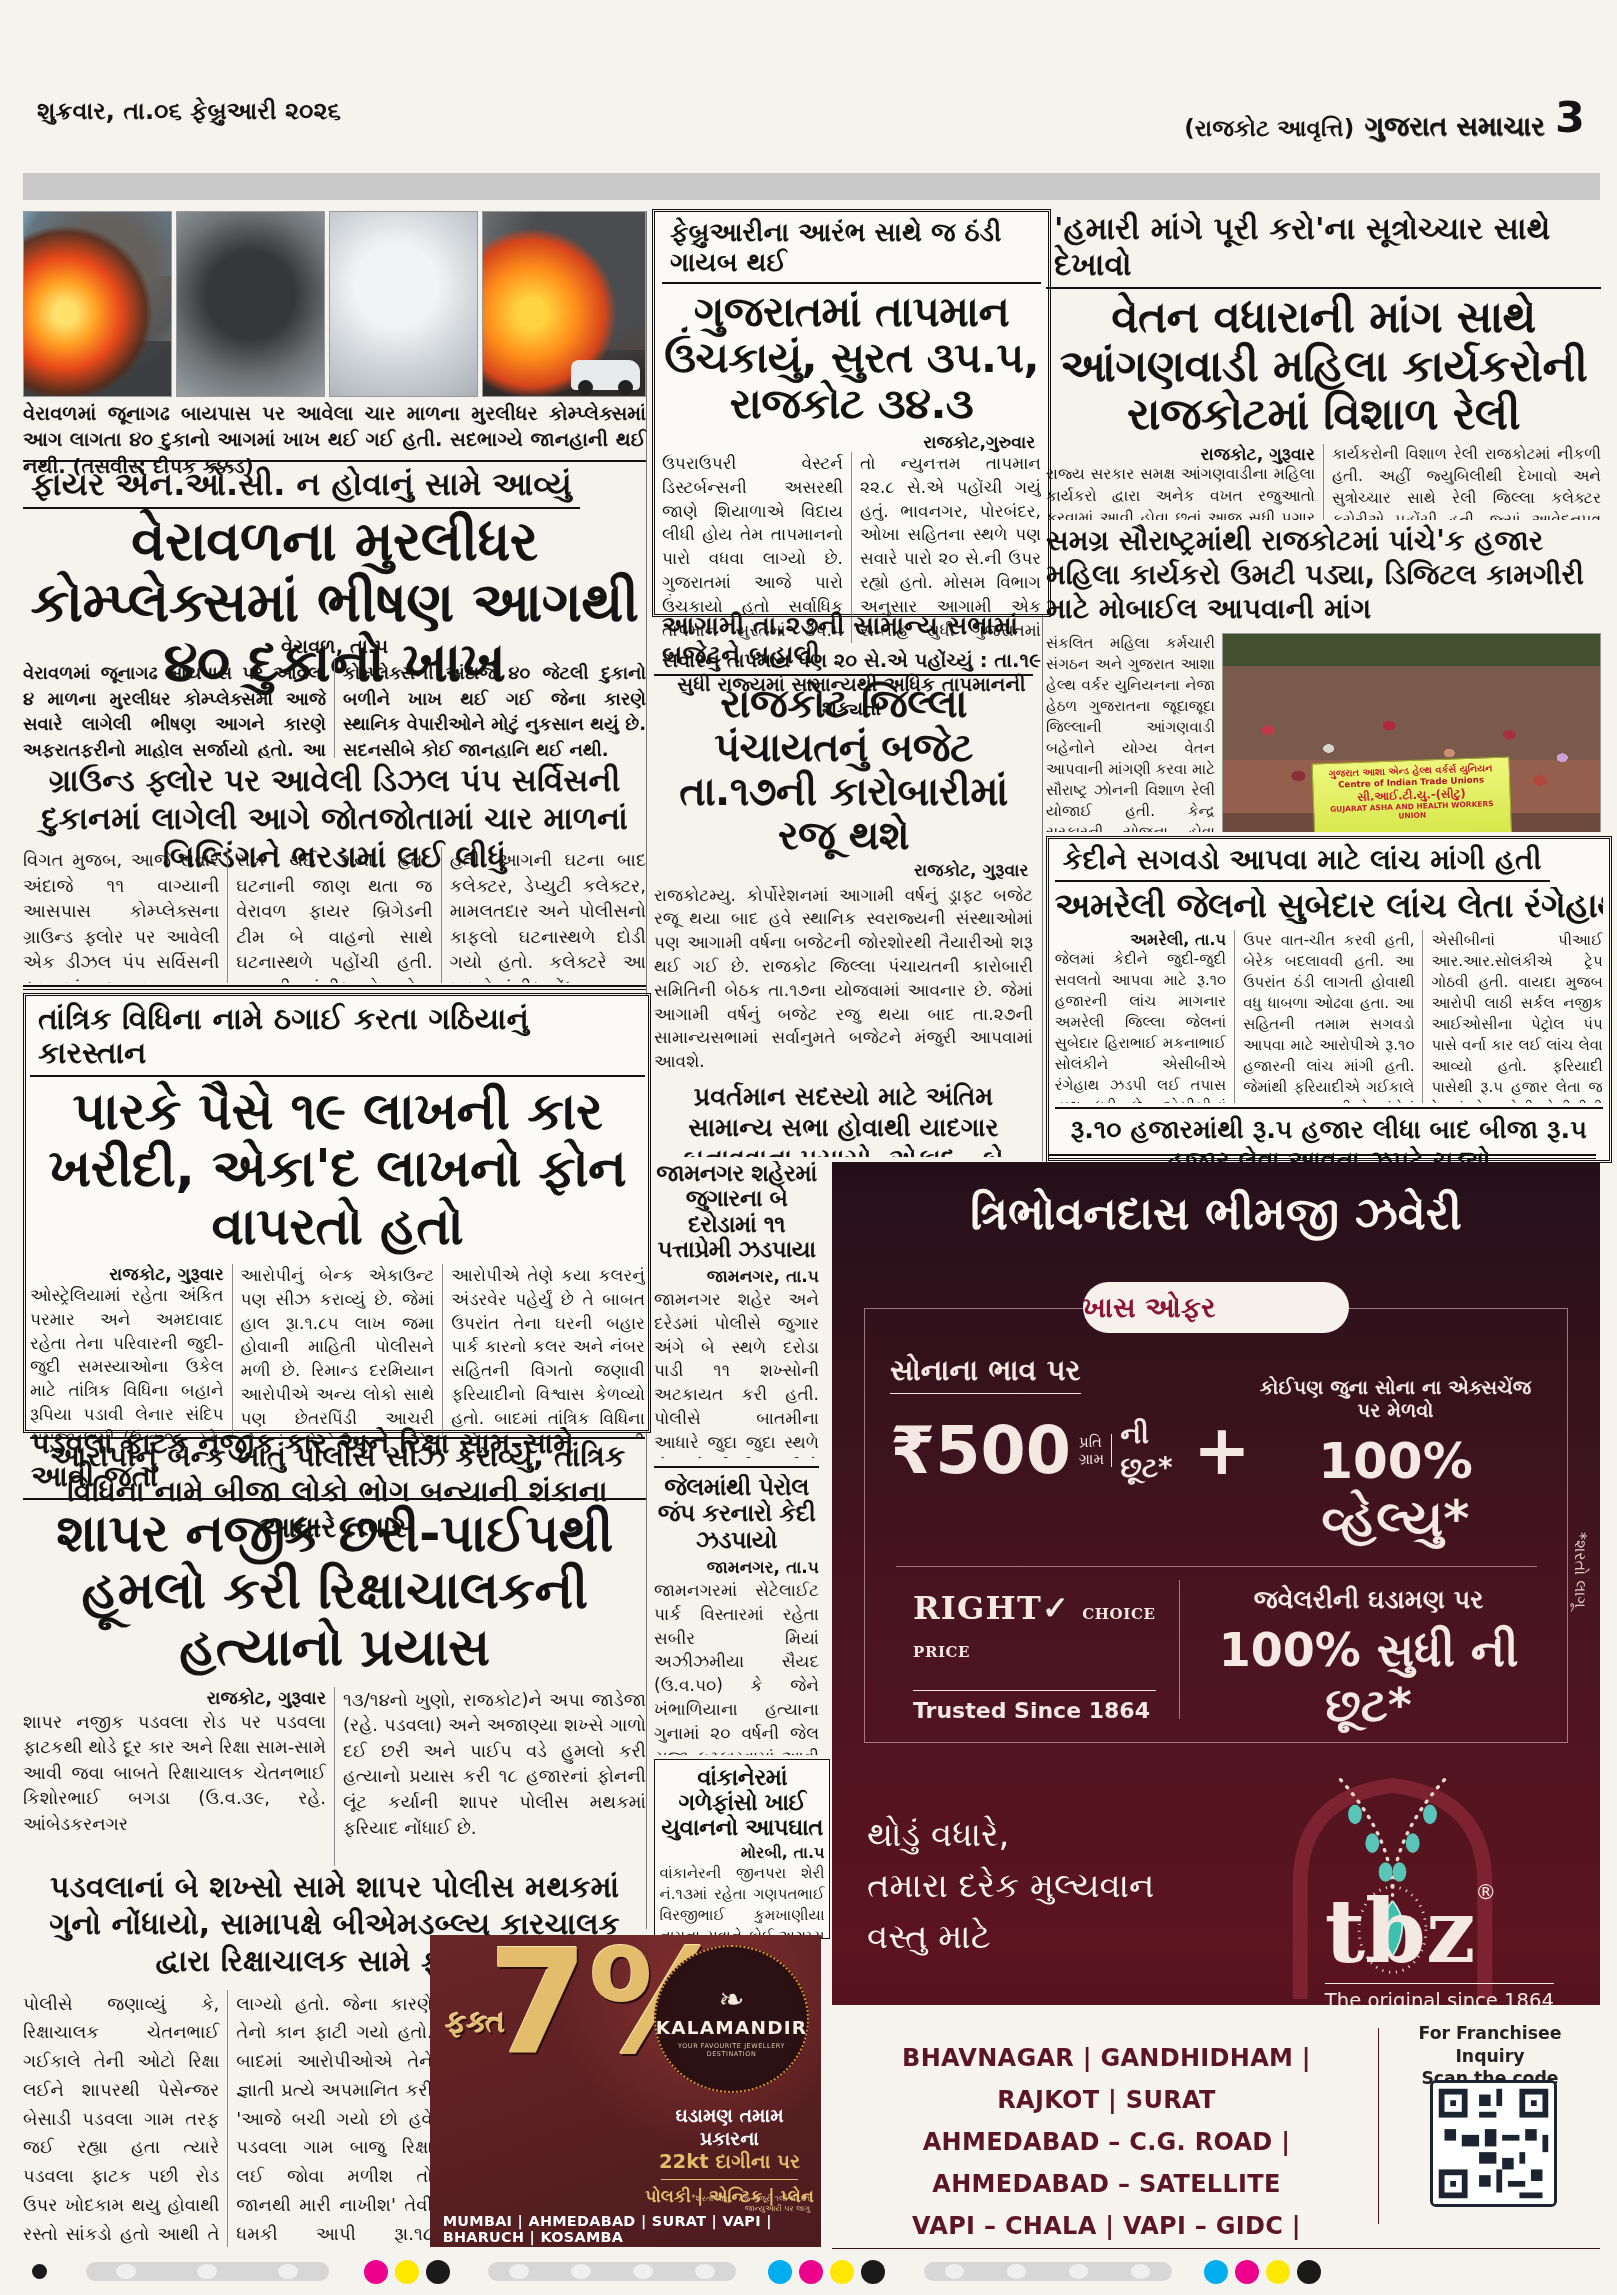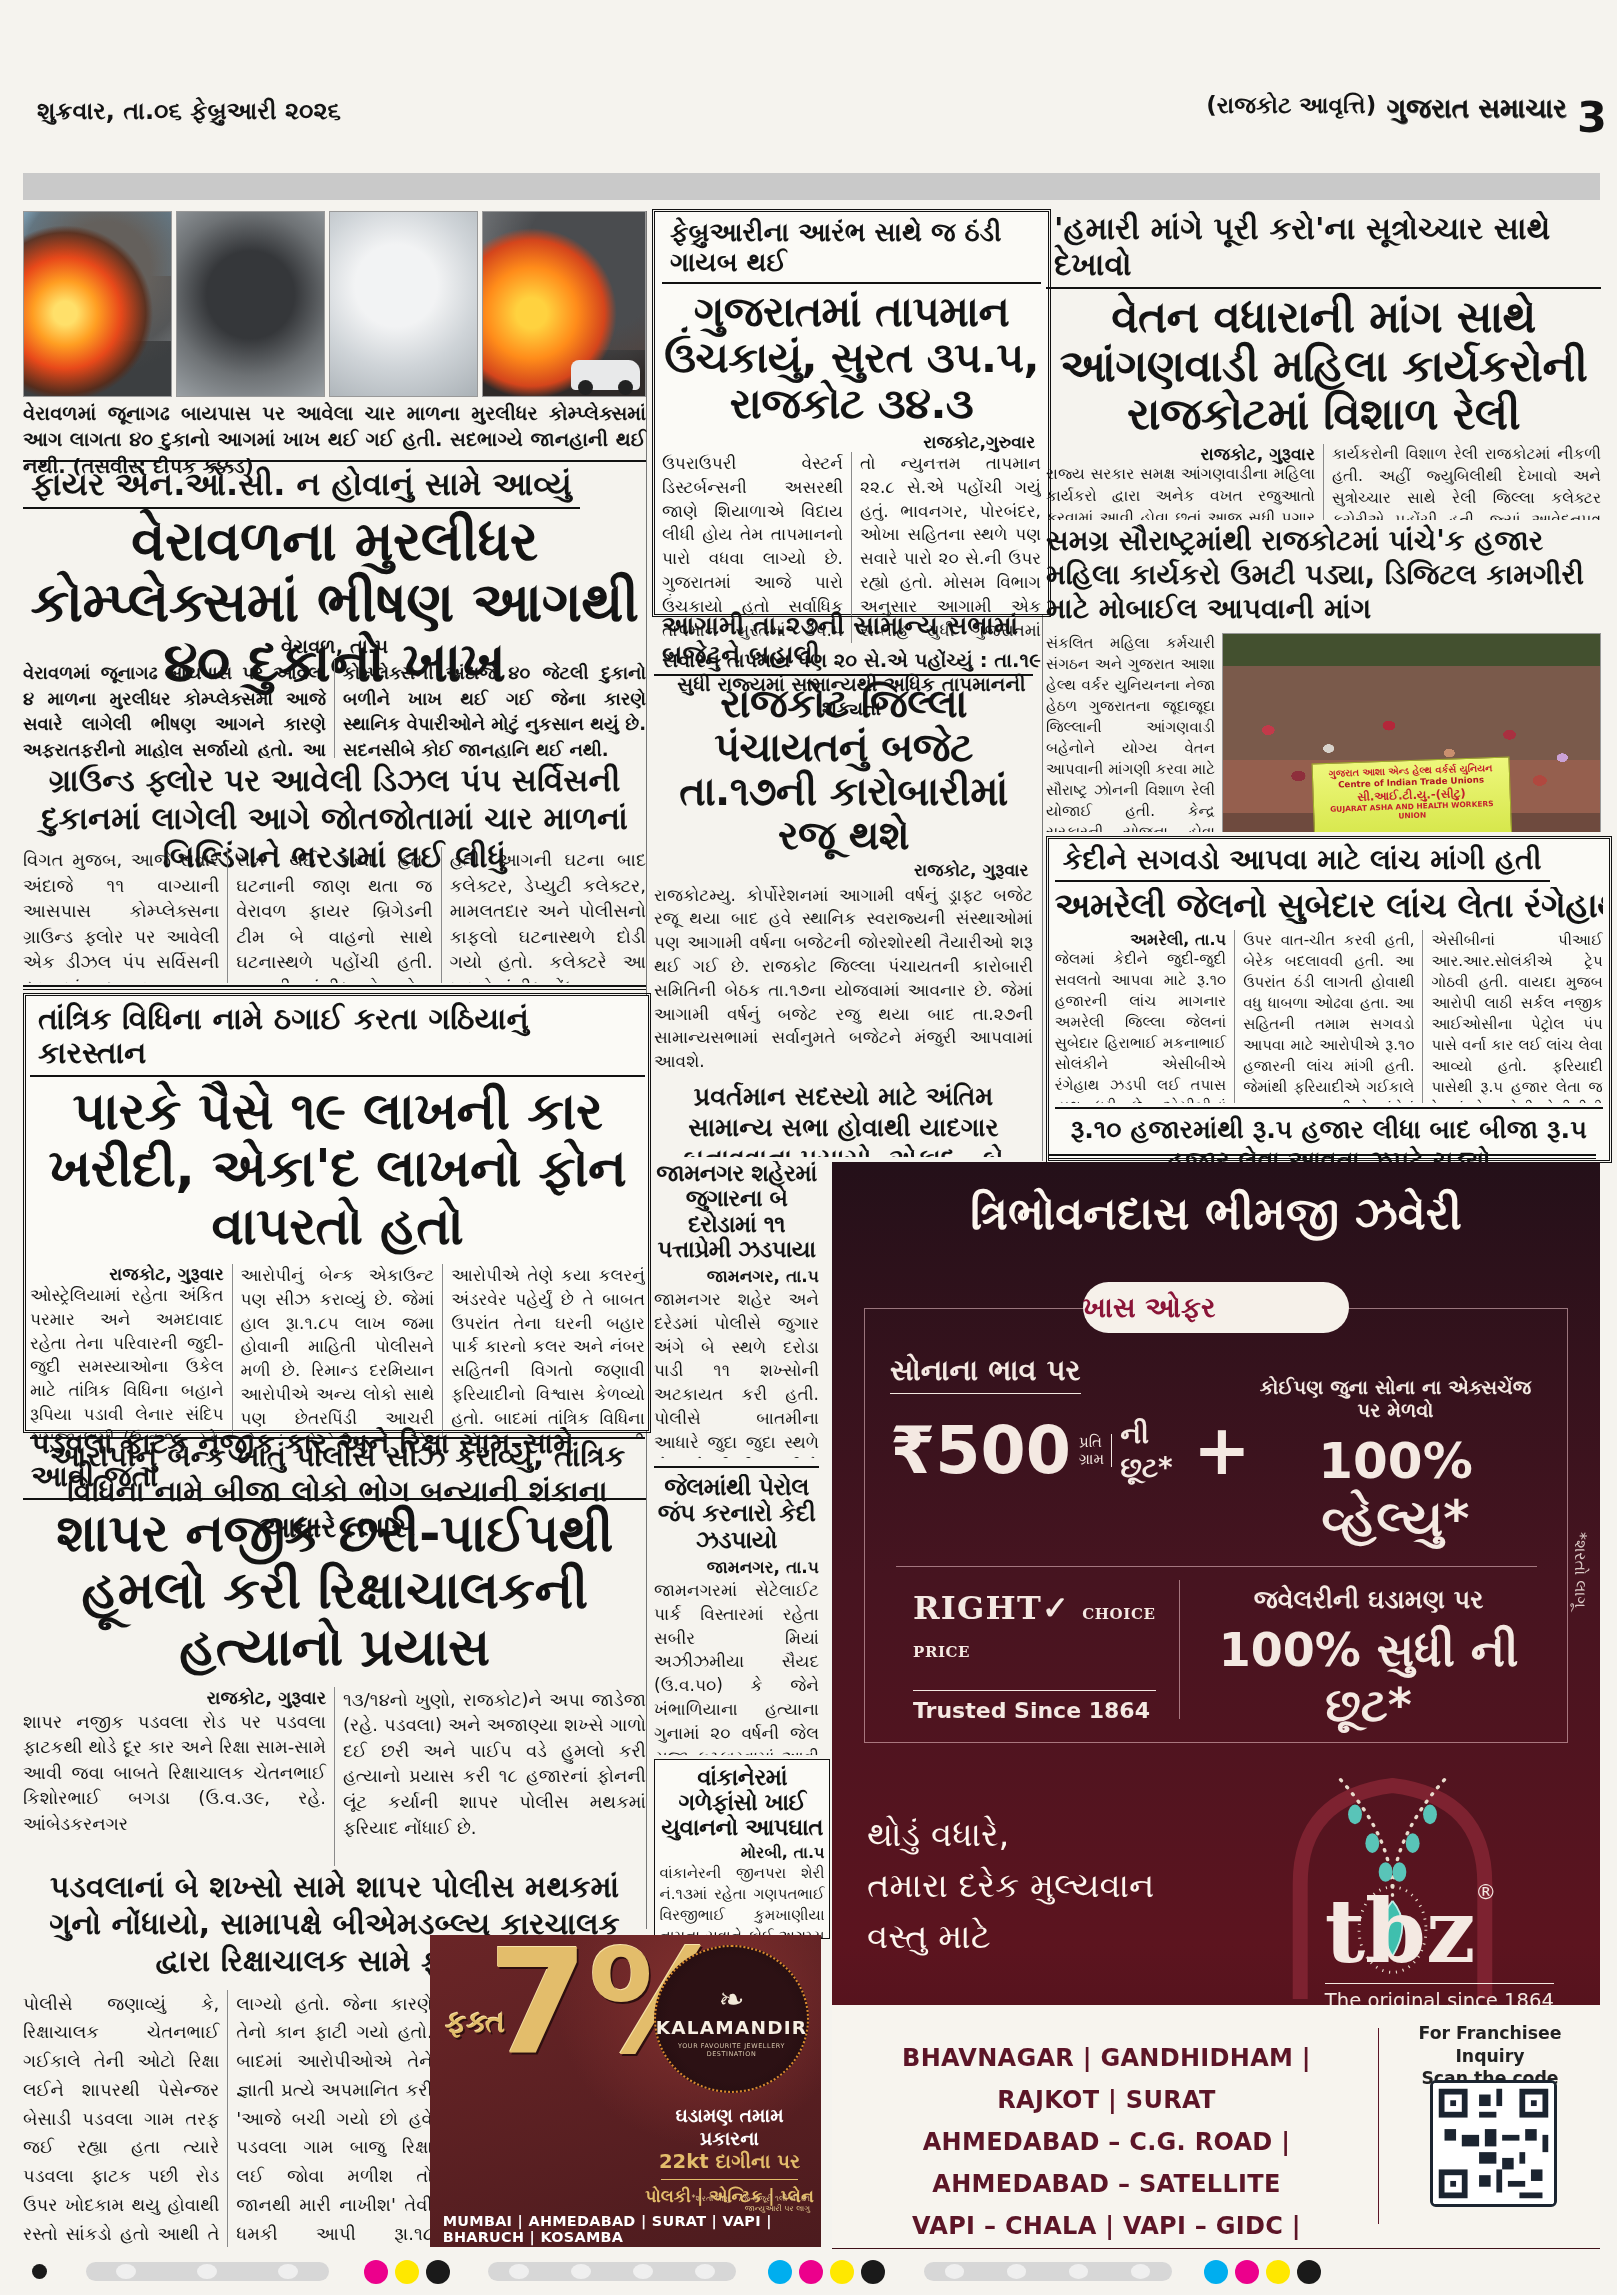--- a/index.html
+++ b/index.html
@@ -84,21 +84,21 @@
   
   .regbar{height:19.6px;border-radius:9.8px;background:#d7d7d7;display:flex;align-items:center;justify-content:space-around}
   .regbar i{width:19.6px;height:15px;border-radius:50%;background:#efefef;display:block}
   .dot{width:24px;height:24px;border-radius:50%;display:inline-block;margin:0 3.5px}
   .qr{image-rendering:pixelated}
 </style>
 </head>
 <body>
 
 <div class="abs b" style="left:37px;top:97px;font-size:24px">શુક્રવાર, તા.૦૬ ફેબ્રુઆરી ૨૦૨૬</div>
-<div class="abs" style="right:10px;top:92px;display:flex;align-items:flex-start;gap:10.4px">
+<div class="abs" style="right:32px;top:92px;display:flex;align-items:flex-end;gap:10.4px">
   <span class="b" style="font-size:23px">(રાજકોટ આવૃત્તિ)</span>
   <span class="b" style="font-size:26.6px;text-shadow:0.6px 0.6px 0 #555">ગુજરાત સમાચાર</span>
   <span class="b" style="font-size:43px">3</span>
 </div>
 <div class="abs" style="left:23px;top:173px;width:1577px;height:26.6px;background:var(--band)"></div>
 
 <div class="vline" style="left:646px;top:211px;height:1718px"></div>
 <div class="vline" style="left:1042px;top:211px;height:950px"></div>
 
 <div class="abs" style="left:23px;top:211px;width:623px;height:184px;display:flex;gap:3.5px">

